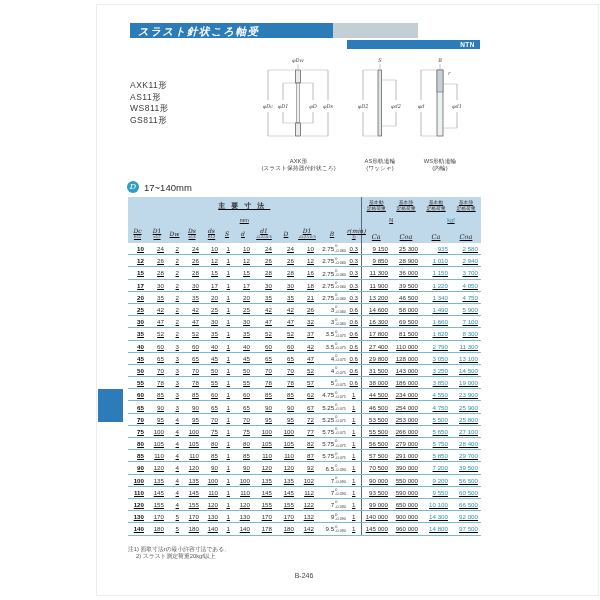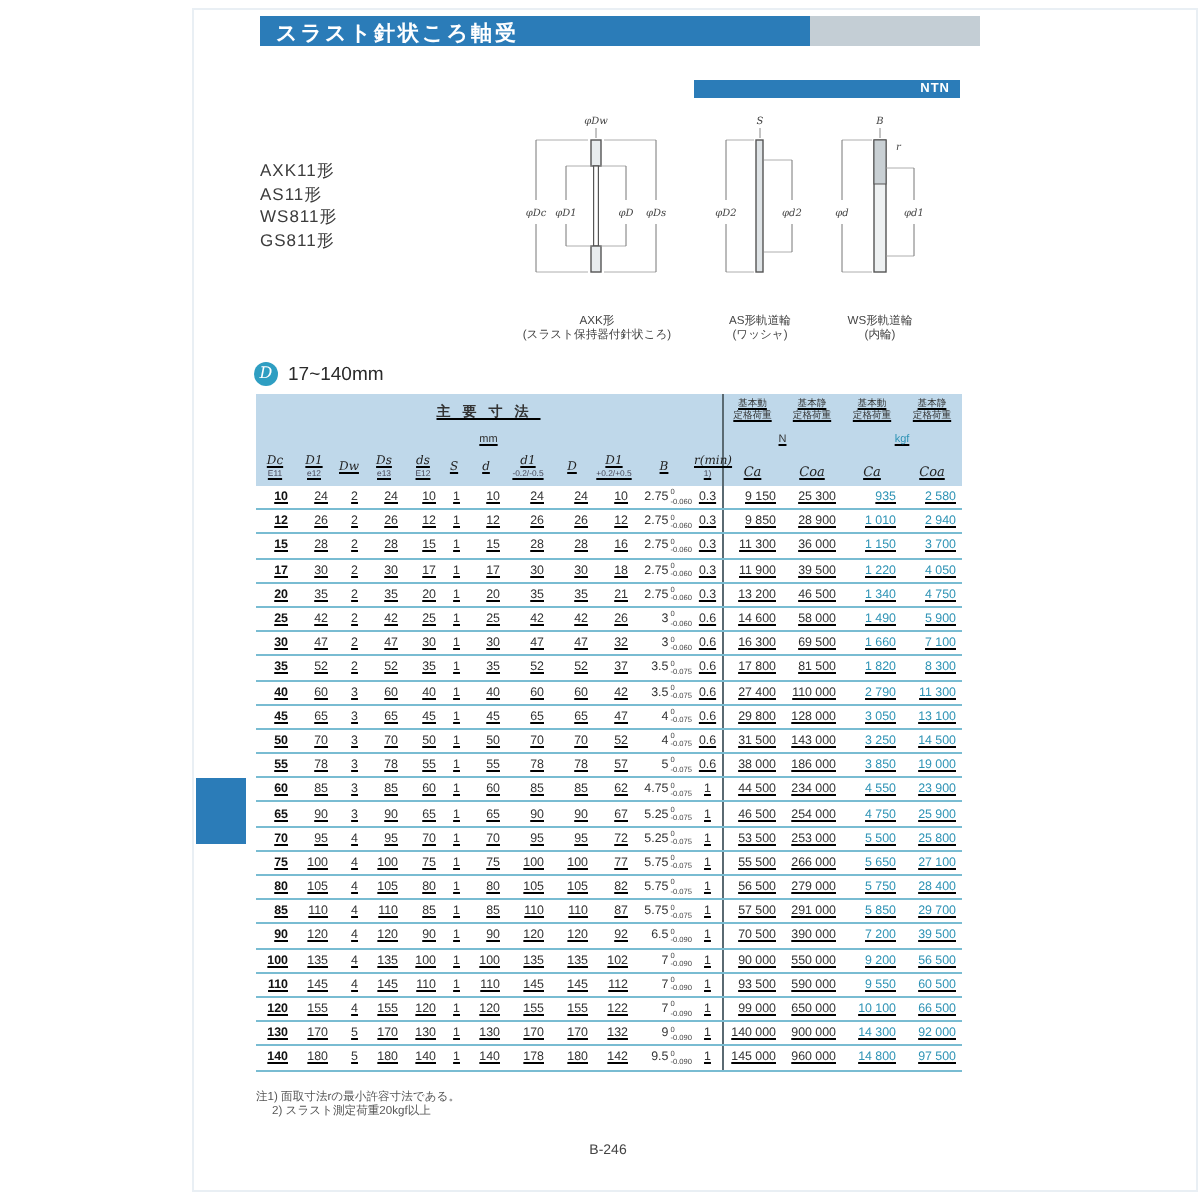--- a/index.html
+++ b/index.html
@@ -1,21 +1,21 @@
 <!DOCTYPE html>
 <html><head>
 <meta charset="utf-8">
 <style>
   html,body{margin:0;padding:0;}
   body{width:600px;height:600px;position:relative;background:#ffffff;
        font-family:"Liberation Sans","DejaVu Sans",sans-serif;overflow:hidden;}
   .page-edge{position:absolute;left:96px;top:4px;width:501px;height:590px;
        border:1px solid #e9eff4;pointer-events:none;}
   
-  .bar{position:absolute;left:130px;top:8px;width:360px;height:15px;background:#2b7cb8;}
+  .bar{position:absolute;left:130px;top:23px;width:288px;height:15px;background:#2b7cb8;font-style:italic;}
   .bar-right{position:absolute;right:0;top:0;width:85px;height:15px;background:#c4ced5;}
   .bar-title{position:absolute;left:8px;top:1.5px;font-size:10.5px;font-weight:bold;
        color:#fff;letter-spacing:1.5px;white-space:nowrap;}
   .ntn-strip{position:absolute;left:347px;top:40px;width:133px;height:9px;background:#2b7cb8;}
   .ntn-strip span{display:block;text-align:right;padding-right:5px;font-size:6.5px;
        font-weight:bold;color:#fff;line-height:9px;letter-spacing:.5px;}
   
   .models{position:absolute;left:130px;top:80px;color:#3c3c3c;}
   .models div{font-size:8.5px;line-height:11.5px;letter-spacing:.5px;}
   

